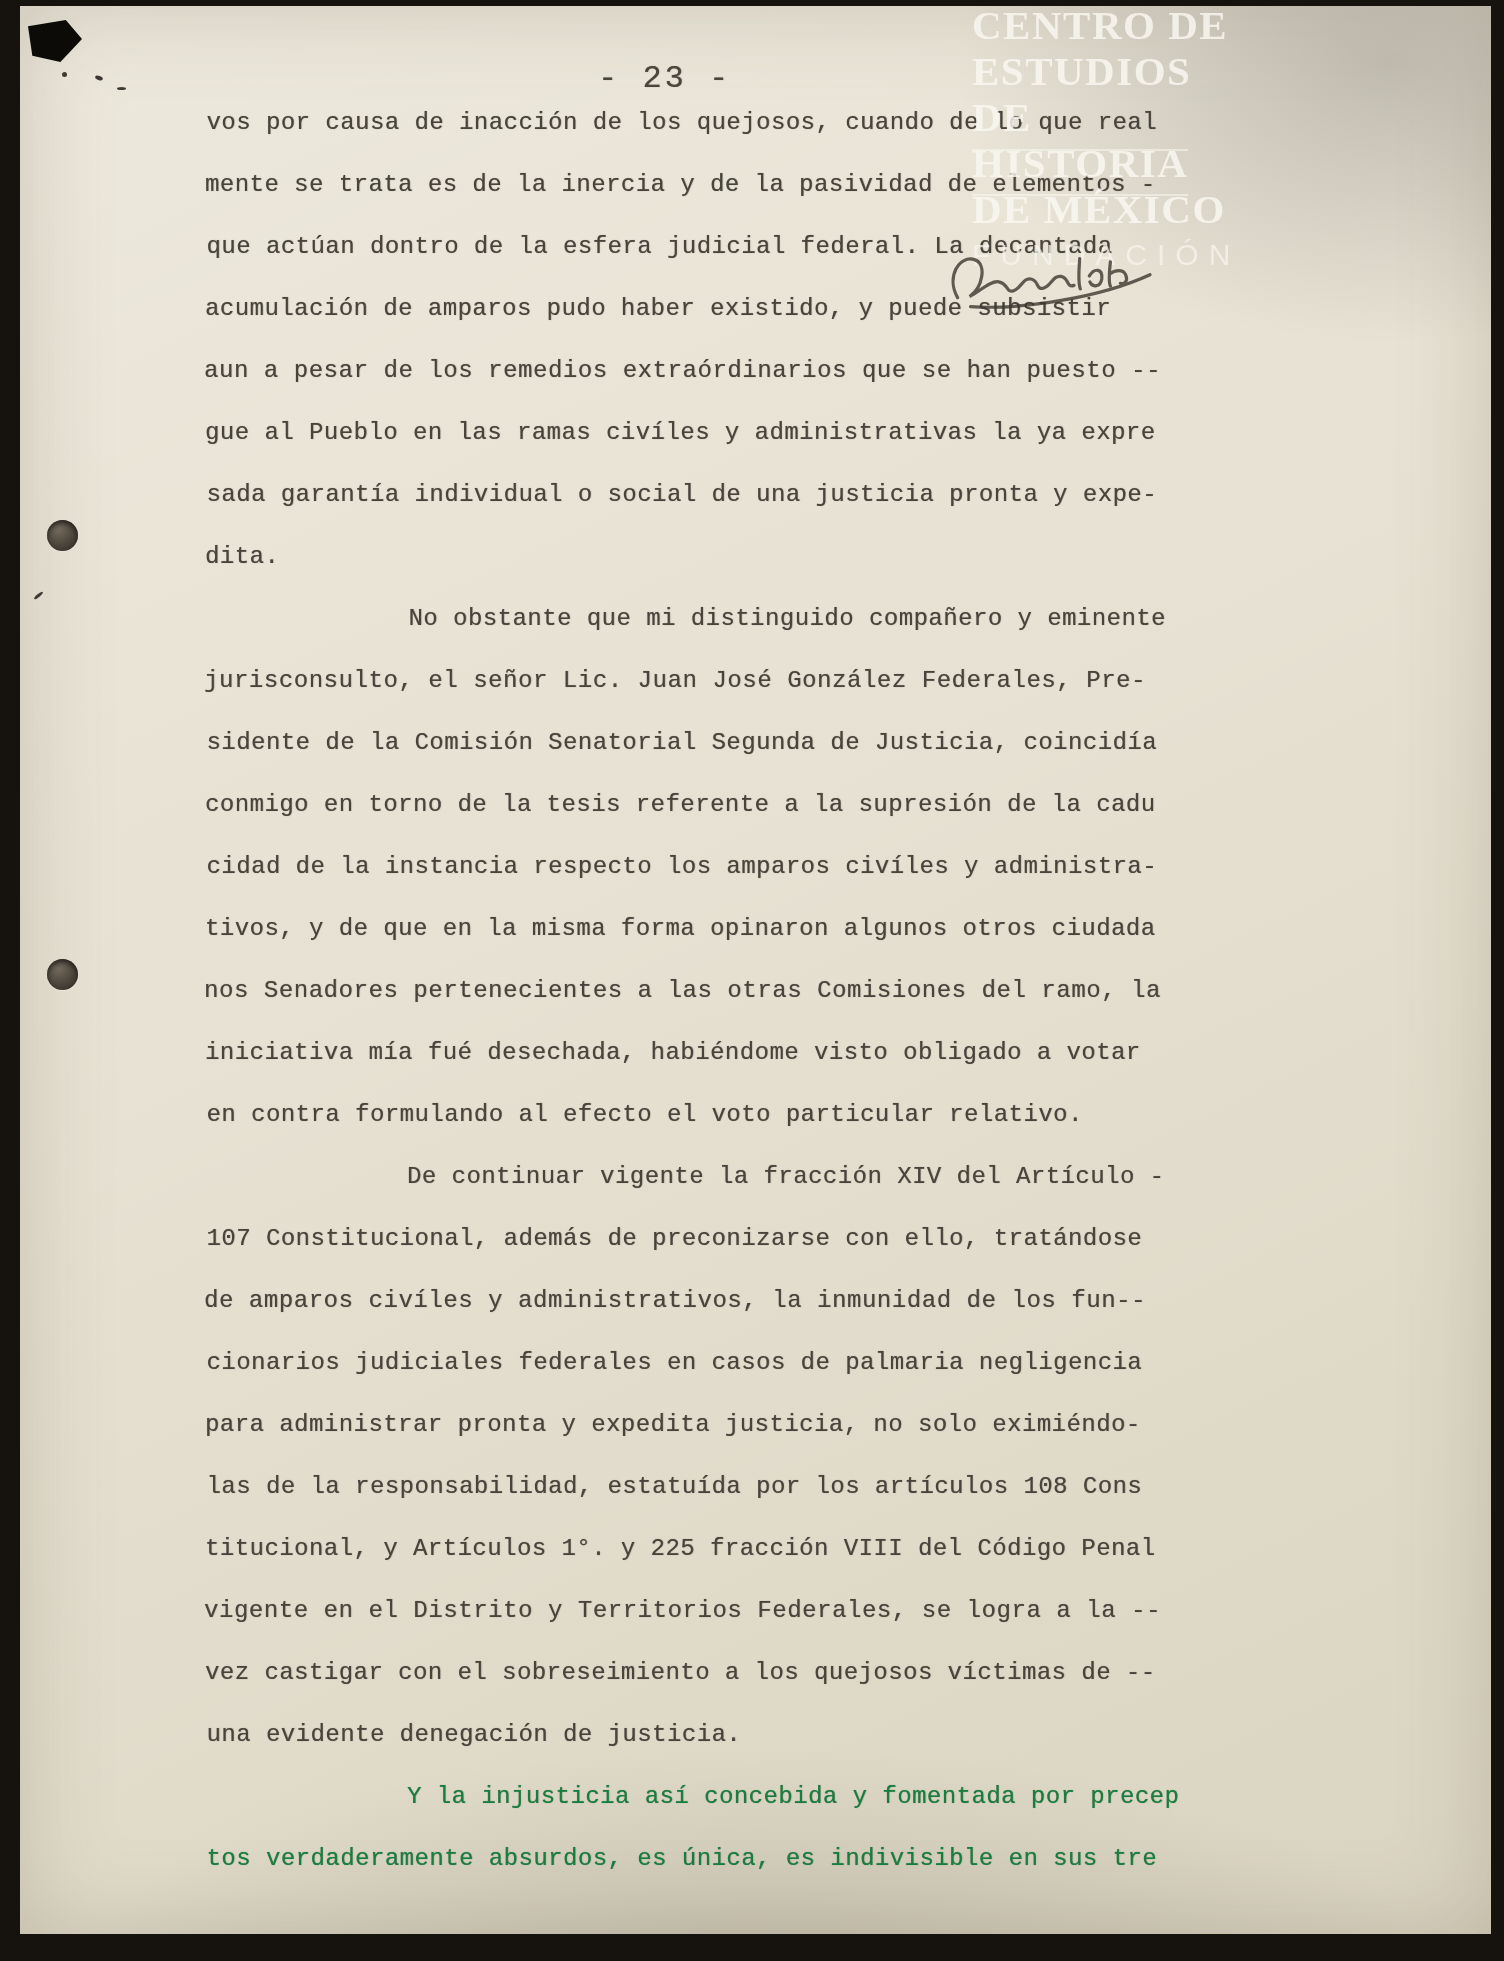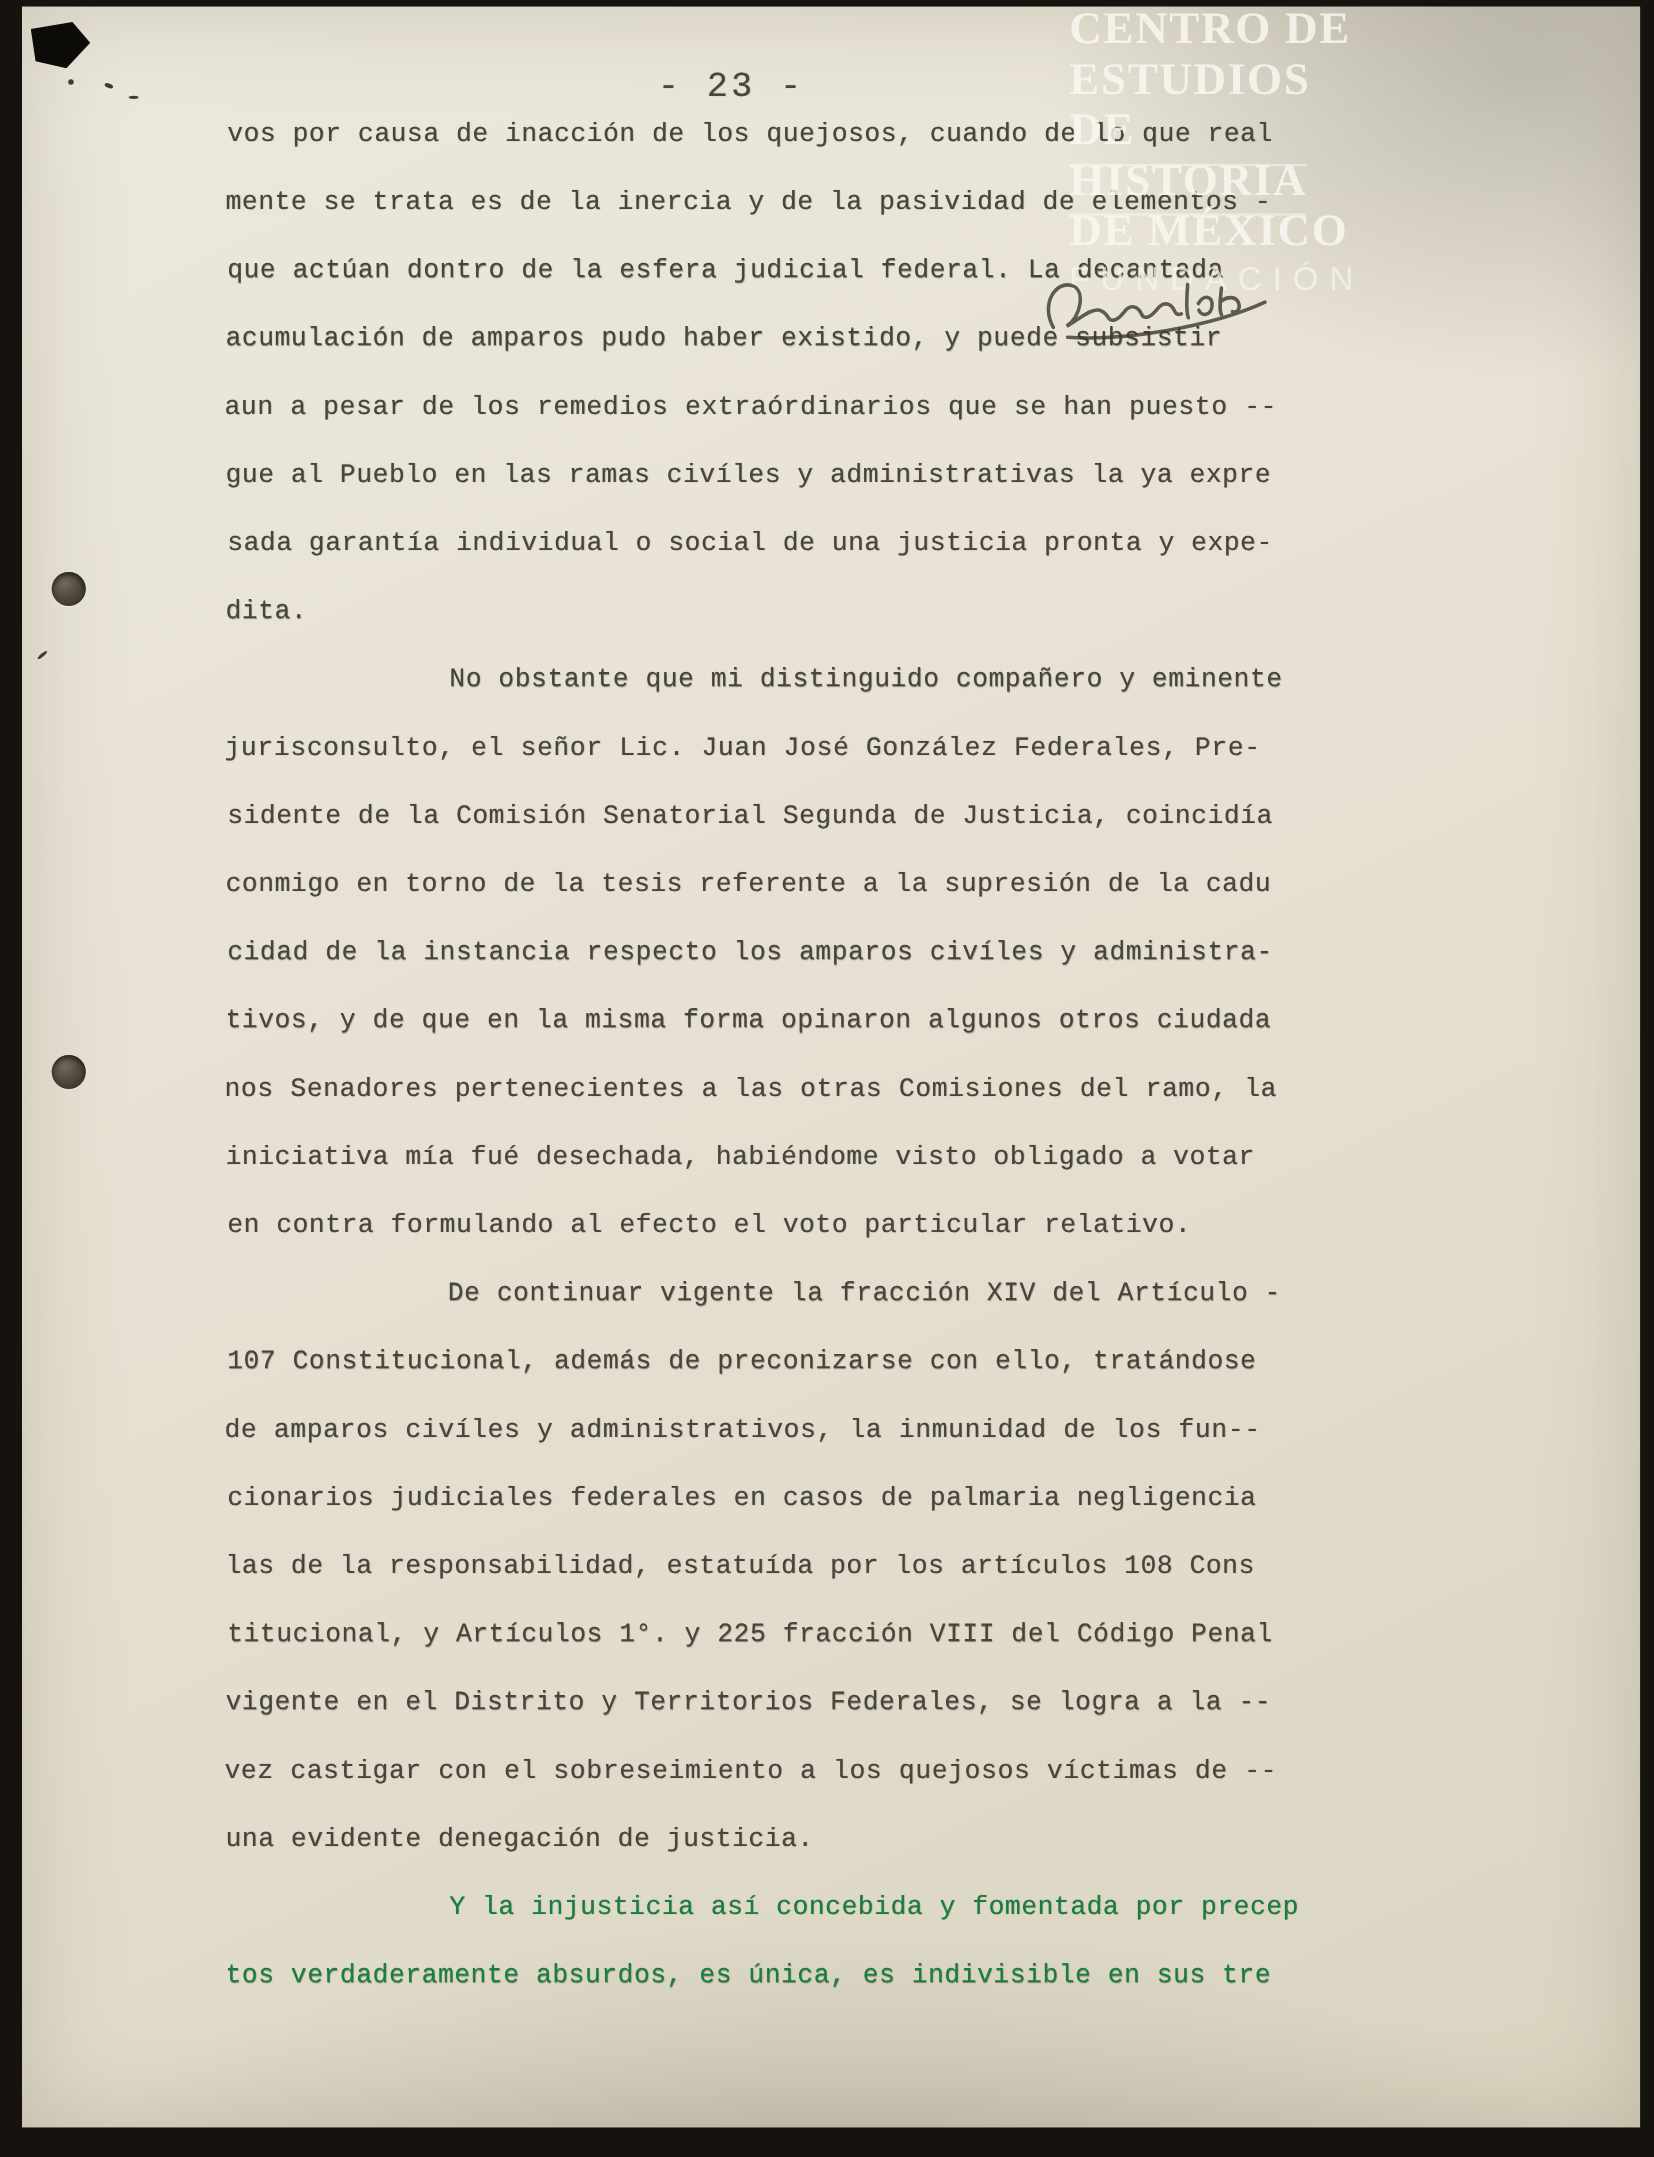--- a/index.html
+++ b/index.html
@@ -98,20 +98,21 @@
     <div class="line">conmigo en torno de la tesis referente a la supresión de la cadu</div>
     <div class="line">cidad de la instancia respecto los amparos civíles y administra-</div>
     <div class="line">tivos, y de que en la misma forma opinaron algunos otros ciudada</div>
     <div class="line">nos Senadores pertenecientes a las otras Comisiones del ramo, la</div>
     <div class="line">iniciativa mía fué desechada, habiéndome visto obligado a votar</div>
     <div class="line">en contra formulando al efecto el voto particular relativo.</div>
     <div class="line indent">De continuar vigente la fracción XIV del Artículo -</div>
     <div class="line">107 Constitucional, además de preconizarse con ello, tratándose</div>
     <div class="line">de amparos civíles y administrativos, la inmunidad de los fun--</div>
     <div class="line">cionarios judiciales federales en casos de palmaria negligencia</div>
+    <div class="line">para administrar pronta y expedita justicia, no solo eximiéndo-</div>
     <div class="line">las de la responsabilidad, estatuída por los artículos 108 Cons</div>
     <div class="line">titucional, y Artículos 1°. y 225 fracción VIII del Código Penal</div>
     <div class="line">vigente en el Distrito y Territorios Federales, se logra a la --</div>
     <div class="line">vez castigar con el sobreseimiento a los quejosos víctimas de --</div>
     <div class="line">una evidente denegación de justicia.</div>
     <div class="line indent faint">Y la injusticia así concebida y fomentada por precep</div>
     <div class="line faint">tos verdaderamente absurdos, es única, es indivisible en sus tre</div>
   </div>
 
 <svg class="signature" viewBox="0 0 230 80">

